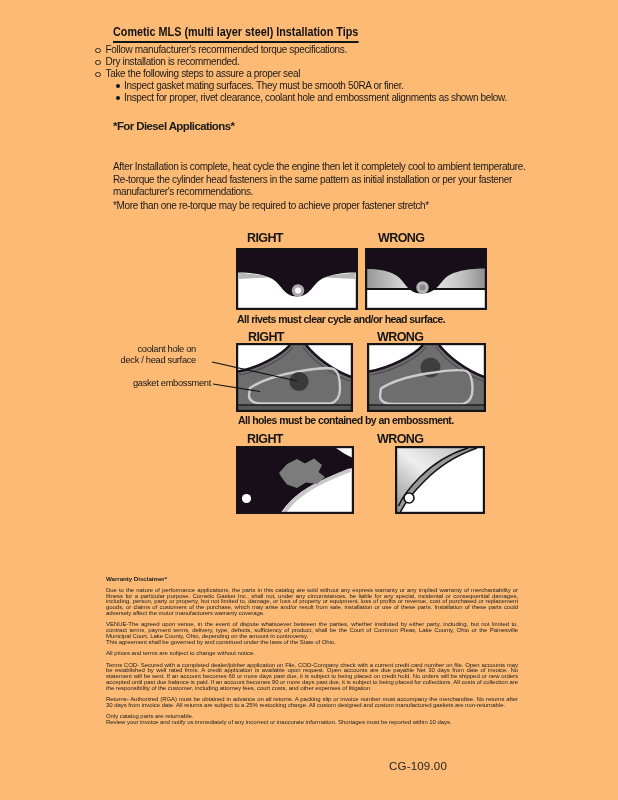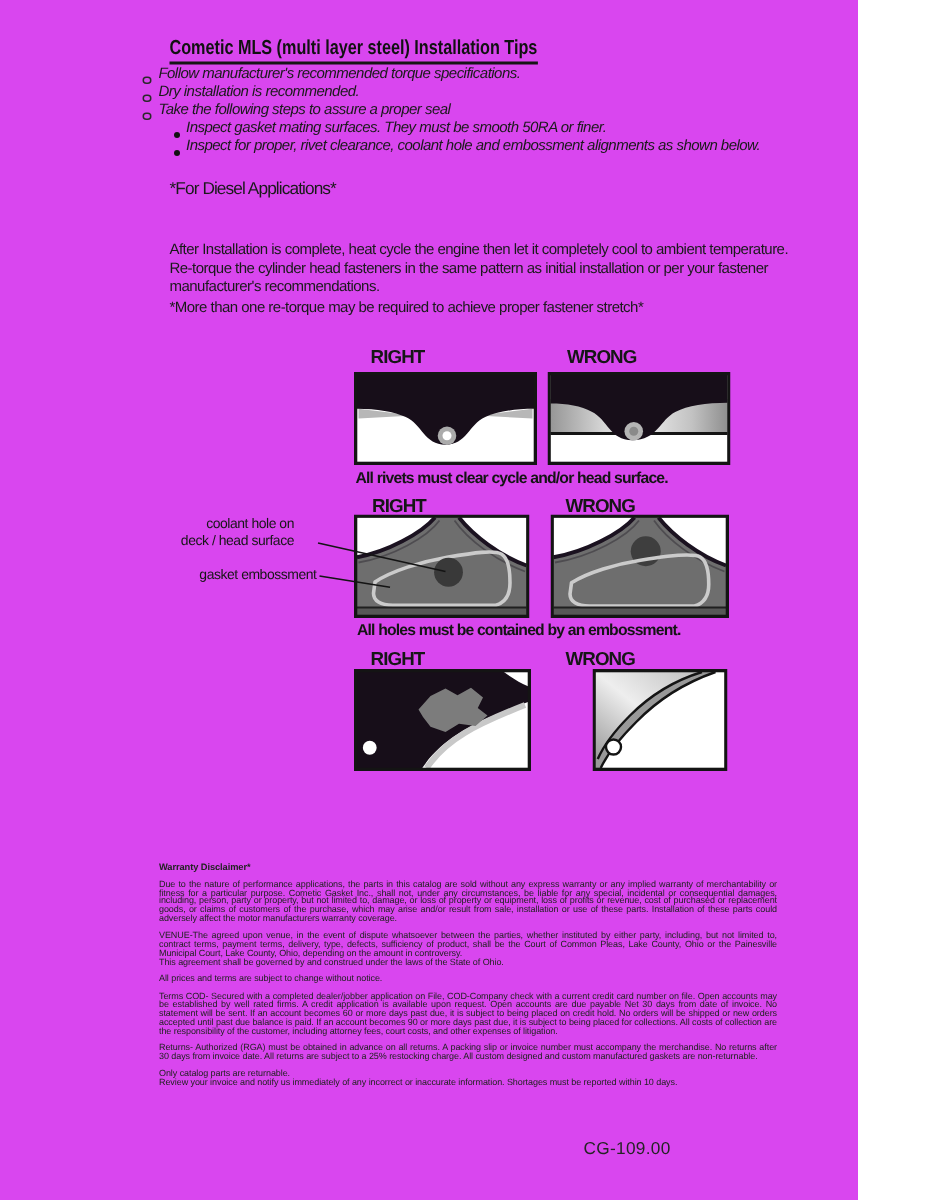--- a/index.html
+++ b/index.html
@@ -1,32 +1,32 @@
 <!DOCTYPE html>
 <html><head>
 <meta charset="utf-8">
 <style>
   html,body{margin:0;padding:0;background:#ffffff;}
-  .page{position:relative;width:572px;height:800px;background:#d946ef;overflow:hidden;
+  .page{position:relative;width:618px;height:800px;background:#fdba74;overflow:hidden;
         font-family:"Liberation Sans",sans-serif;color:#1a1a1a;}
   .abs{position:absolute;}
   .pre{white-space:pre-line;}
 
   .title{left:113px;top:24px;font-size:13.5px;font-weight:700;letter-spacing:0;
          border-bottom:2px solid #151515;padding-bottom:2px;display:inline-block;
          transform:scaleX(0.8);transform-origin:0 0;white-space:nowrap;color:#111;}
 
   .bullets{left:95px;top:44px;width:460px;font-size:10px;letter-spacing:-0.35px;line-height:12.1px;}
-  .b-row{display:flex;align-items:flex-end;font-style:italic;}
+  .b-row{display:flex;align-items:flex-start;}
   .b-dot{flex:0 0 auto;width:3.6px;height:3.6px;border:1px solid #2a2a2a;border-radius:50%;
          margin:3.6px 5px 0 0;}
   .b-sub{margin-left:21px;}
   .b-fill{flex:0 0 auto;width:4px;height:4px;background:#111;border-radius:50%;margin:3.6px 4px 0 0;}
 
-  .h-diesel{left:113px;top:120px;font-size:11.5px;font-weight:400;letter-spacing:-0.6px;}
+  .h-diesel{left:113px;top:120px;font-size:11.5px;font-weight:700;letter-spacing:-0.6px;}
   .para{left:113px;width:424px;font-size:10px;letter-spacing:-0.35px;line-height:12.6px;}
 
   .fig-label{font-size:12.5px;font-weight:700;letter-spacing:-0.6px;width:100px;text-align:left;
              transform:translateX(-50%);color:#161616;}
   .caption{font-size:10.5px;font-weight:700;letter-spacing:-0.55px;color:#141414;}
   .fig{display:block;}
 
   .side-label{font-size:9.3px;letter-spacing:-0.3px;line-height:11px;text-align:right;width:116px;color:#161616;}
 
   .disc{left:106px;top:576px;width:412px;font-size:6px;line-height:5.8px;letter-spacing:-0.05px;

